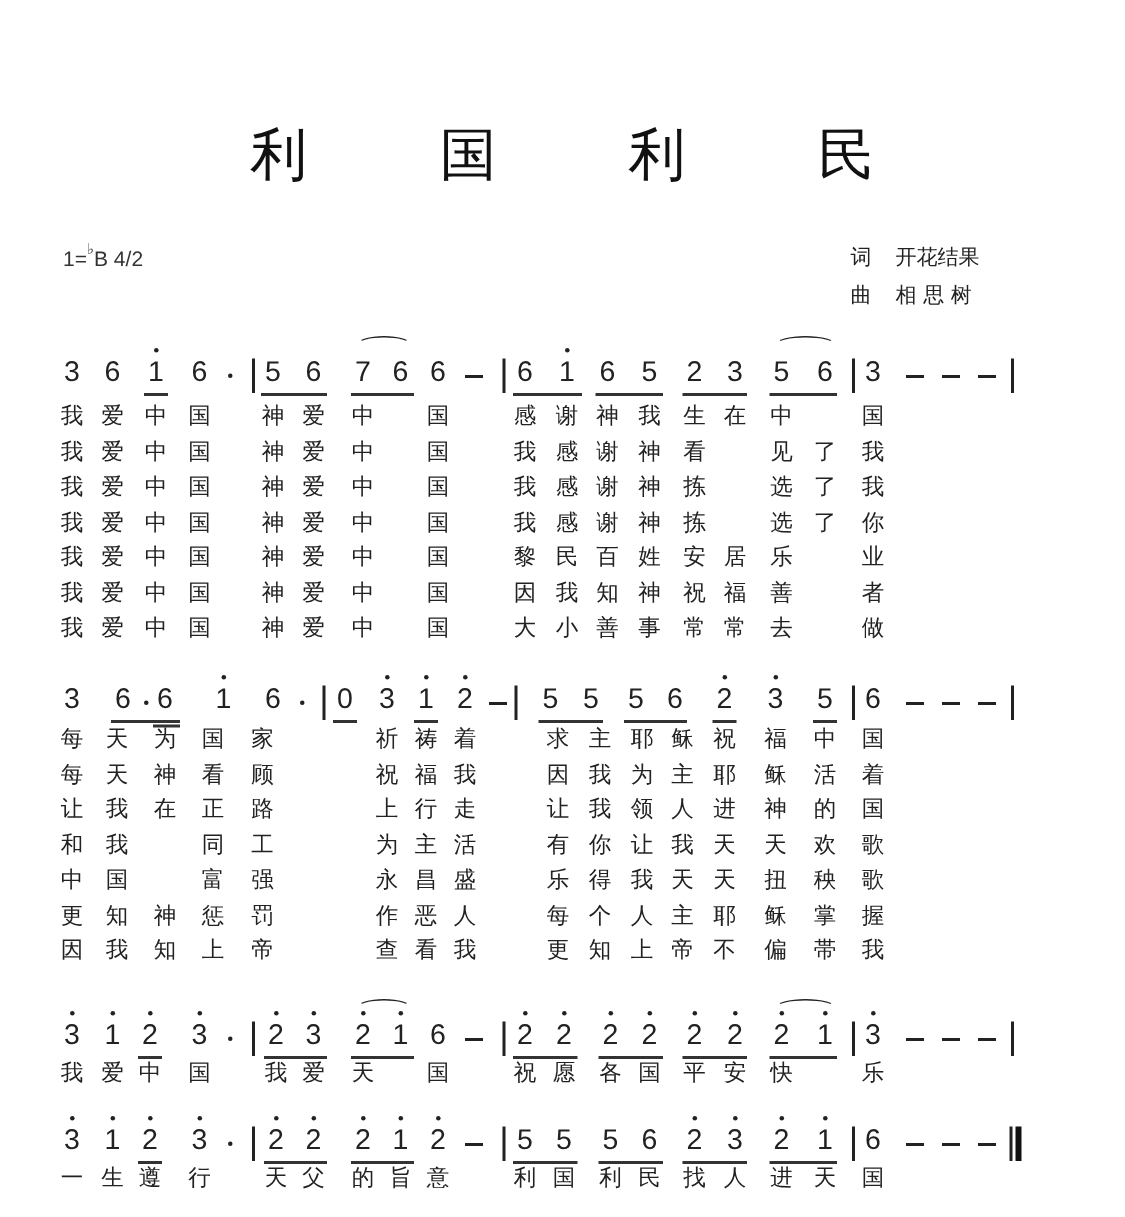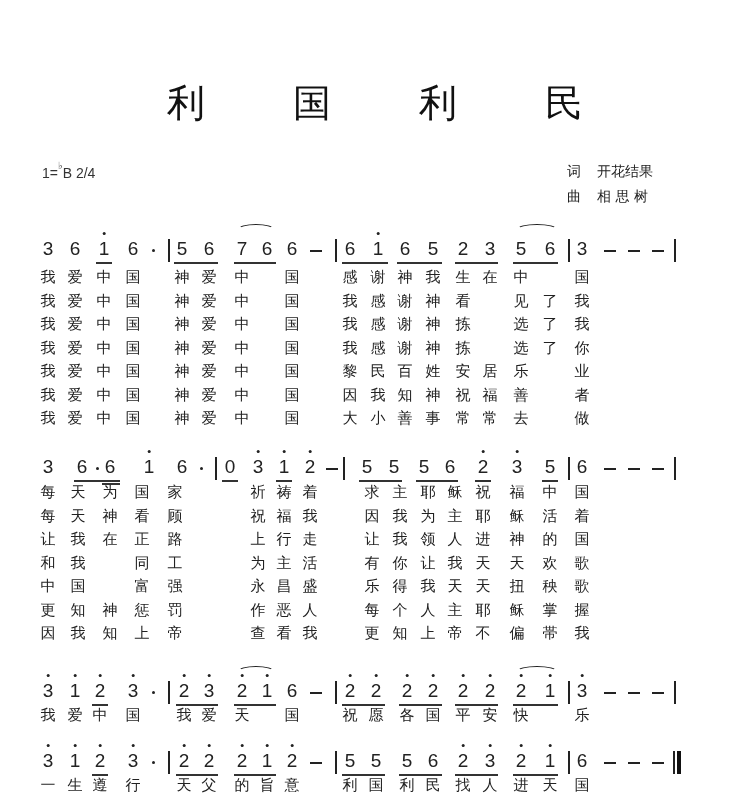--- a/index.html
+++ b/index.html
@@ -24,21 +24,21 @@
   .dot { position:absolute; width:3px; height:3px; background:#222; border-radius:50%; top:11px; }
   .tie { position:absolute; border:1.5px solid #222; border-bottom:none; border-left-color:transparent;
          border-right-color:transparent; border-radius:50% 50% 0 0; height:10px; top:-14px; }
   .ly { position:absolute; font-size:15px; transform:translateX(-50%); color:#222; line-height:18px; }
 </style>
 </head>
 <body>
 
 <div class="title">利 国 利 民</div>
 
-<div class="key"><span>1=</span><sup>♭</sup><span>B 2/4</span></div>
+<div class="key"><span>1=</span><sup>♭</sup><span>B 4/2</span></div>
 
 <div class="credit" style="top:163px;">
   <span class="lbl">词</span><span>开花结果</span>
 </div>
 <div class="credit" style="top:188px;">
   <span class="lbl">曲</span><span>相 思 树</span>
 </div>
 
 <div id="score">
     <div class="system" style="top: 238px; height: 24px;">

